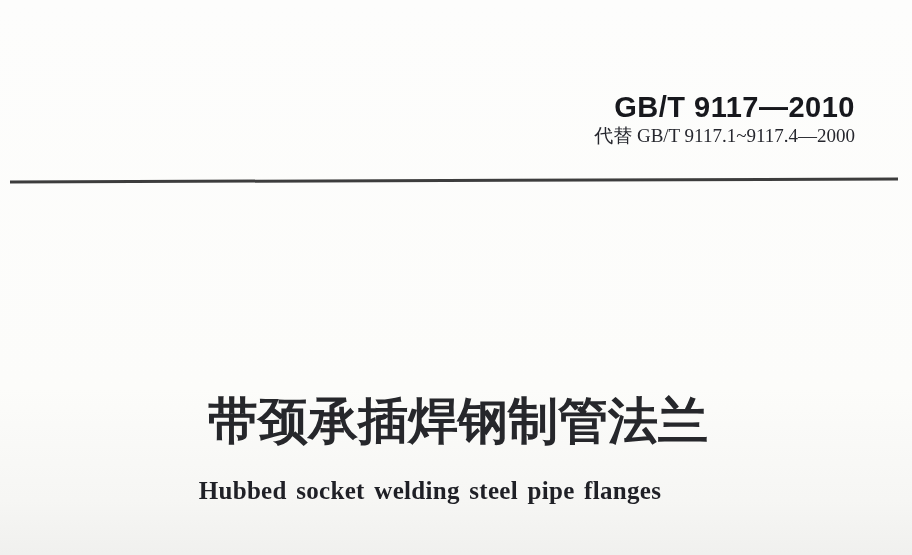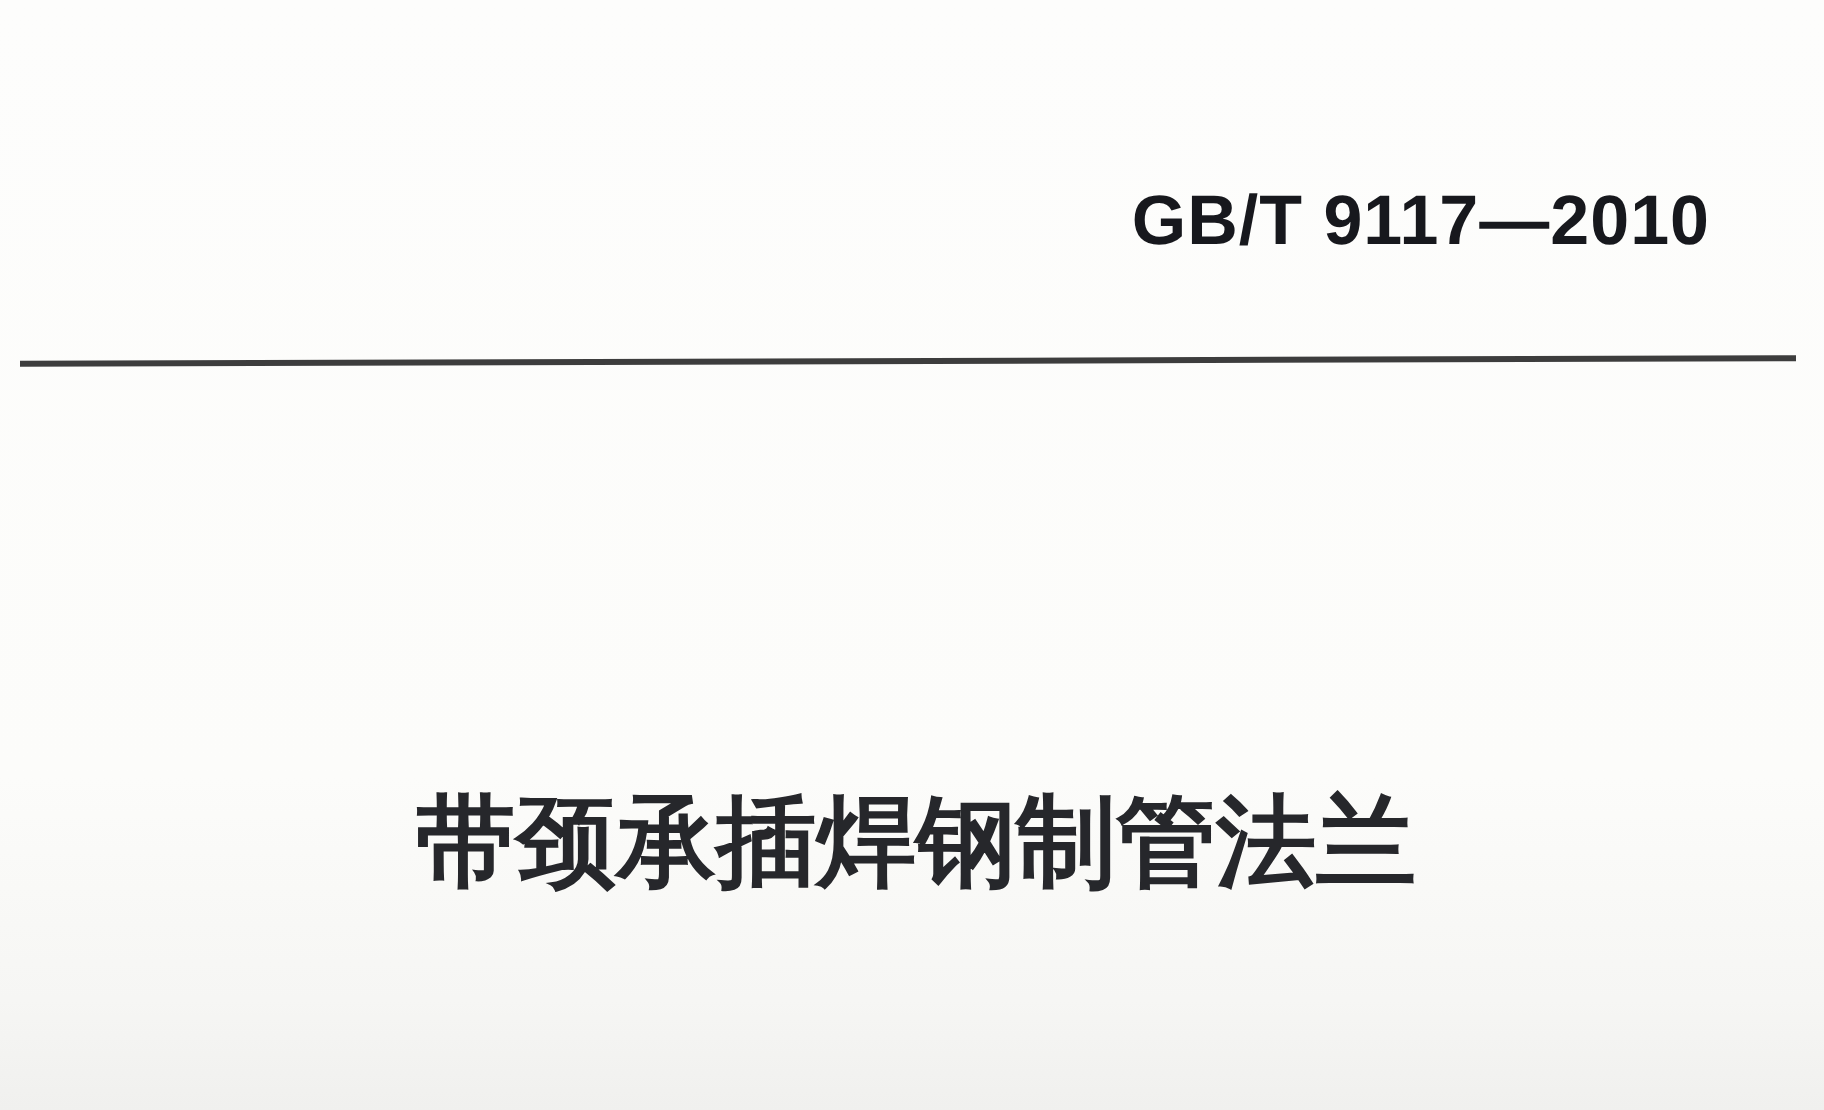--- a/index.html
+++ b/index.html
@@ -39,21 +39,21 @@
   
   .code-block {
     position: absolute;
     top: 93px;
     right: 57px;
     text-align: right;
   }
   .code {
     font-family: "Liberation Sans", sans-serif;
     font-weight: bold;
-    font-size: 35px;
+    font-size: 29px;
     line-height: 1;
     letter-spacing: 0.5px;
     color: #17181d;
   }
   .replaces {
     margin-top: 4px;
     font-family: "Liberation Serif", serif;
     font-size: 19px;
     line-height: 1.1;
     color: #26272e;
@@ -104,20 +104,22 @@
   }
 </style>
 </head>
 <body>
 
 <div class="page">
 
 
   <div class="code-block">
     <div class="code">GB/T 9117—2010</div>
+    <div class="replaces">代替 GB/T 9117.1~9117.4—2000</div>
   </div>
 
   <div class="rule"></div>
 
   <h2 class="title-zh">带颈承插焊钢制管法兰</h2>
 
+  <h3 class="title-en">Hubbed socket welding steel pipe flanges</h3>
 
 </div>
 
 </body></html>

